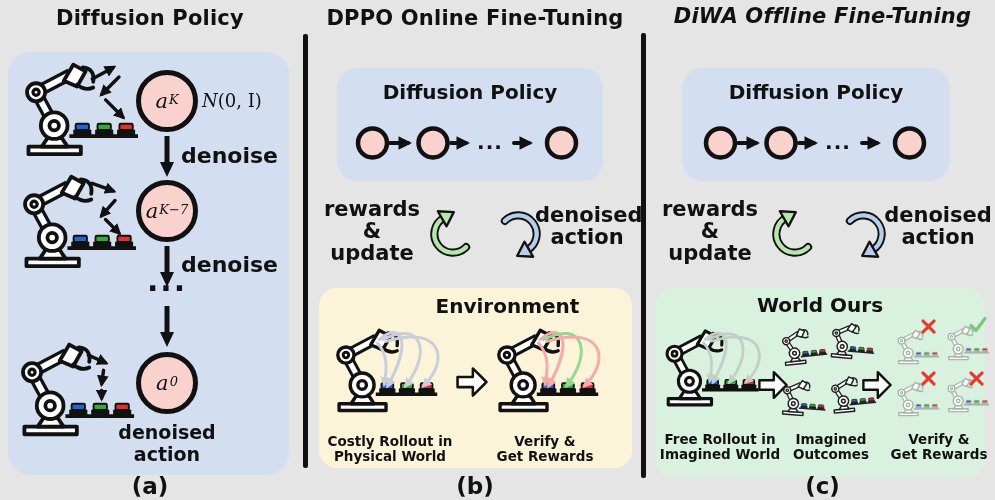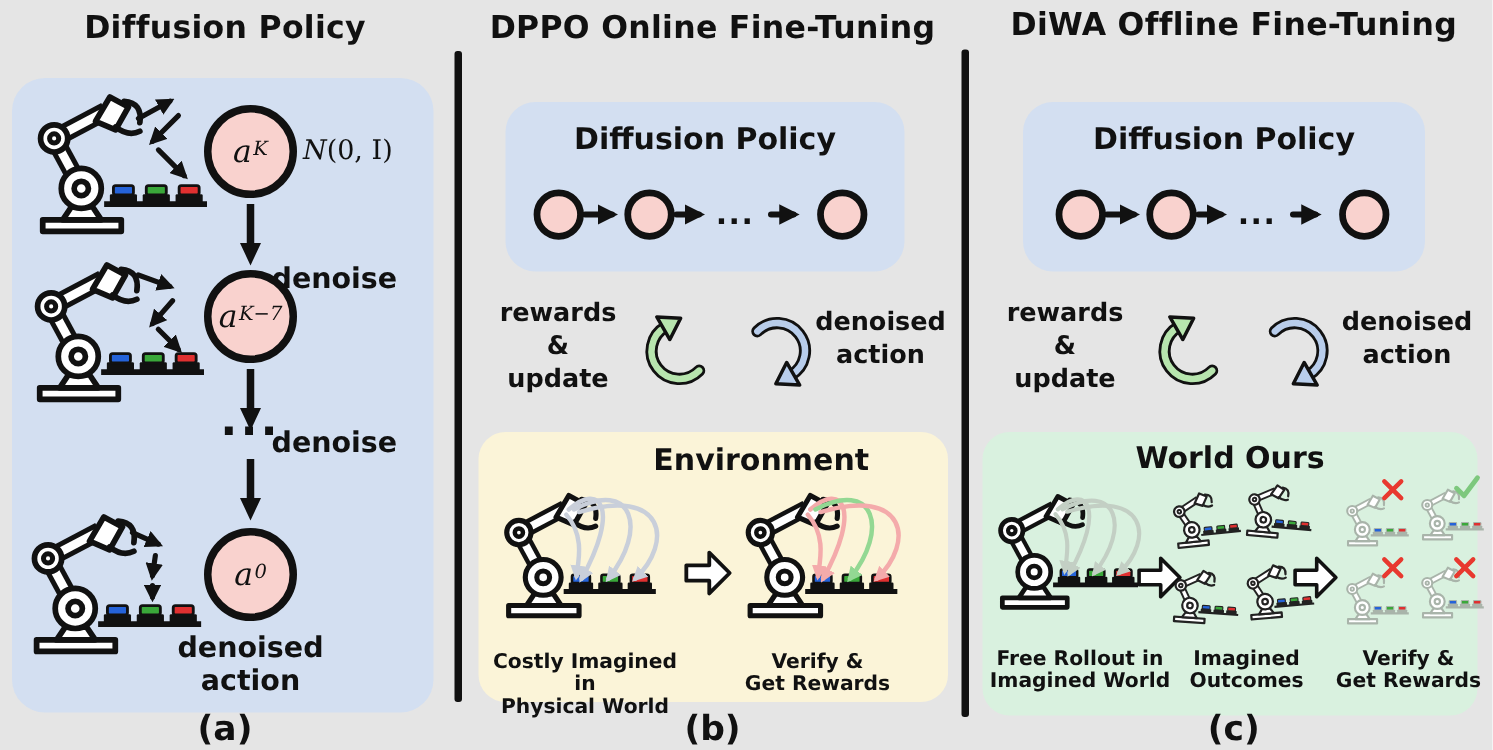--- a/index.html
+++ b/index.html
@@ -10,24 +10,24 @@
   .panel-title{font-size:21px;font-weight:700;letter-spacing:.2px;}
   .box{border-radius:22px;}
   .box-title{font-size:20px;font-weight:700;}
   .sep{background:#111;border-radius:2px;}
   .node{box-sizing:border-box;width:62px;height:62px;border-radius:50%;
         border:5px solid #111;background:#f9d2ce;display:flex;align-items:center;justify-content:center;
         font-family:"DejaVu Serif","Liberation Serif",serif;font-style:italic;font-size:21px;}
   .node sup{font-size:13px;font-style:italic;margin-left:1px;transform:translateY(-2px);}
   .mathlbl{font-family:"DejaVu Serif","Liberation Serif",serif;font-size:18px;}
   .mathlbl .it{font-style:italic;}
-  .denoise{font-size:19px;font-weight:700;margin-top:32px;}
+  .denoise{font-size:22px;font-weight:700;}
   .dots-a{font-size:30px;font-weight:700;letter-spacing:2px;line-height:26px;}
   .dots-chain{font-size:20px;font-weight:700;letter-spacing:1px;line-height:30px;}
-  .loop-txt{font-size:17px;font-weight:700;line-height:22px;}
+  .loop-txt{font-size:21px;font-weight:700;line-height:22px;}
   .result{font-size:19px;font-weight:700;line-height:22px;}
   .caption{font-size:23px;font-weight:700;}
   .sublabel{font-size:13.5px;font-weight:700;line-height:15px;}
   .mini{transform-origin:center;}
   svg{display:block;overflow:visible;}
 </style>
 </head>
 <body>
 
 <svg width="0" height="0" style="position:absolute" aria-hidden="true">
@@ -215,33 +215,33 @@
     <use href="#robot" x="0" y="12" width="130" height="105" color="#111"></use>
     <g fill="none" stroke-width="3.5" stroke-linecap="round">
       <path d="M60 30 C 85 8, 100 30, 70 84" stroke="#f4abab" marker-end="url(#mk-red)"></path>
       <path d="M64 30 C 110 6, 122 45, 91 84" stroke="#93d893" marker-end="url(#mk-green)"></path>
       <path d="M68 32 C 135 12, 142 55, 112 84" stroke="#f4abab" marker-end="url(#mk-red)"></path>
       <path d="M58 34 C 72 50, 68 68, 66 82" stroke="#f4abab" marker-end="url(#mk-red)"></path>
     </g>
   </svg>
 
   <div class="abs ctr sublabel" style="left:325px;top:434px;width:130px;">
-    <div>Costly Imagined in</div>
+    <div>Costly Rollout in</div>
     <div>Physical World</div>
   </div>
   <div class="abs ctr sublabel" style="left:480px;top:434px;width:130px;">
     <div>Verify &amp;</div>
     <div>Get Rewards</div>
   </div>
 
   <div class="abs ctr caption" style="left:310px;top:473px;width:330px;">(b)</div>
 
   <div class="abs sep" style="left:641px;top:33px;width:5px;height:445px;"></div>
 
-  <div class="abs ctr panel-title" style="left:650px;top:4px;width:345px;">DiWA Offline Fine-Tuning</div>
+  <div class="abs ctr panel-title" style="left:650px;top:4px;width:345px;font-style:italic;">DiWA Offline Fine-Tuning</div>
 
   <div class="abs box" style="left:682px;top:68px;width:268px;height:113px;background:#d3dff1;border-radius:20px;"></div>
   <div class="abs ctr box-title" style="left:682px;top:80px;width:268px;">Diffusion Policy</div>
   <svg class="abs" style="left:700px;top:122px;" width="232" height="42" viewBox="0 0 232 42">
     <g stroke="#111" stroke-width="4" stroke-linecap="round">
       <line x1="38" y1="21" x2="56" y2="21" marker-end="url(#mk-black)"></line>
       <line x1="99" y1="21" x2="114" y2="21" marker-end="url(#mk-black)"></line>
       <line x1="162" y1="21" x2="177" y2="21" marker-end="url(#mk-black)"></line>
     </g>
     <circle cx="20.5" cy="21" r="14.5" fill="#f9d2ce" stroke="#111" stroke-width="4.5"></circle>

